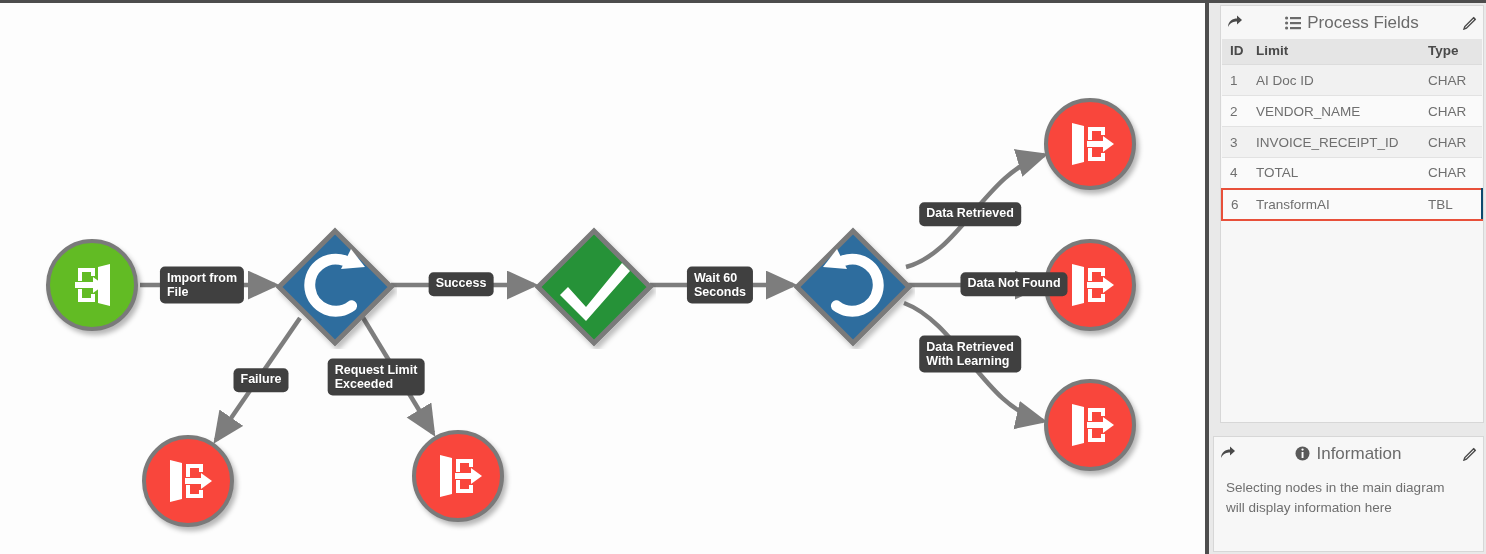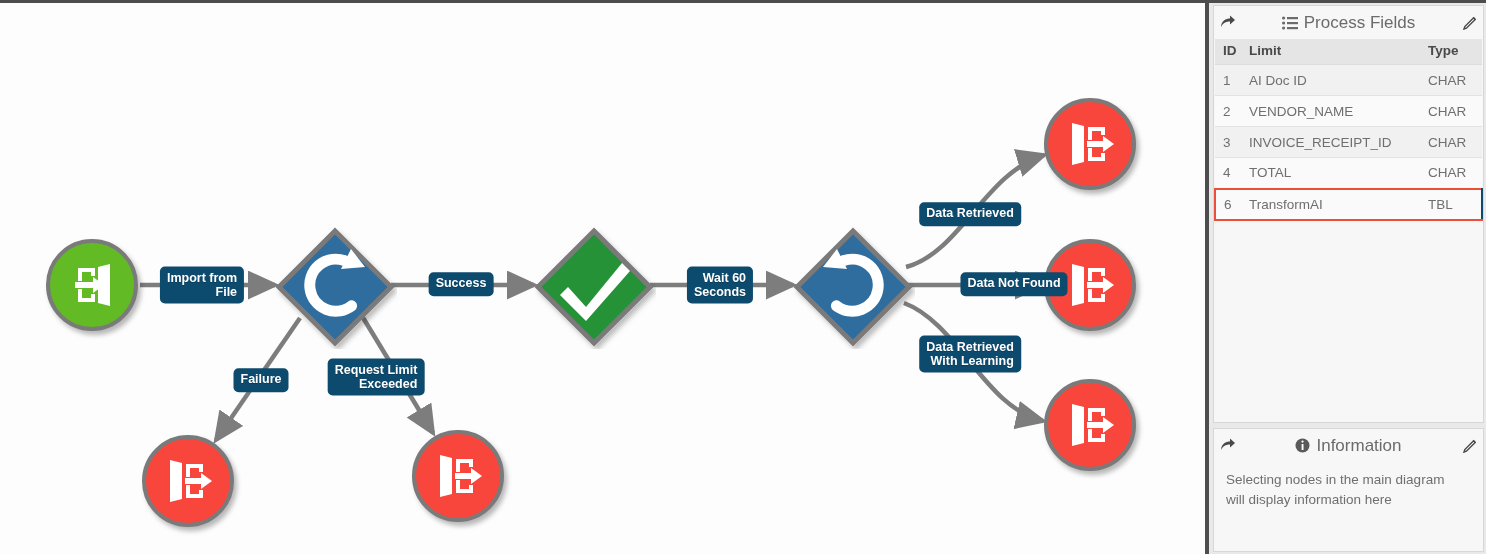--- a/index.html
+++ b/index.html
@@ -34,26 +34,26 @@
   .node { position: absolute; }
   .node-circle {
     border-radius: 50%;
     border: 4px solid #7a7a7a;
     box-shadow: 3px 4px 5px rgba(0,0,0,0.28);
     display:flex; align-items:center; justify-content:center;
   }
 
   .edge-label {
     position: absolute;
-    background: #0c4a6e;
+    background: #404040;
     color: #ffffff;
     font-size: 12.5px;
     font-weight: bold;
     line-height: 13.5px;
-    text-align: right;
+    text-align: left;
     border-radius: 5px;
     padding: 5px 7px;
     white-space: pre;
     box-sizing: border-box;
     transform: translate(-50%, -50%);
     text-shadow: 0 1px 0 rgba(0,0,0,0.18);
   }
 
   
   #right-panel {
@@ -66,22 +66,22 @@
     flex-direction: column;
     padding: 2px 2px 2px 4px;
   }
   .panel-card {
     background: #f7f7f7;
     border: 1px solid #d7d7d7;
     box-sizing: border-box;
     display: flex; flex-direction: column;
     overflow: hidden;
   }
-  #fields-card { height: 418px; }
-  #info-card   { flex: 1 1 auto; margin-top: 5px; }
+  #fields-card { height: 418px; margin-left: 7px; }
+  #info-card   { flex: 1 1 auto; margin-top: 13px; }
 
   .panel-head {
     position: relative;
     height: 33px;
     display: flex; align-items: center;
     background: #f7f7f7;
     flex: 0 0 33px;
   }
   .panel-head .head-title {
     flex: 1 1 auto;

